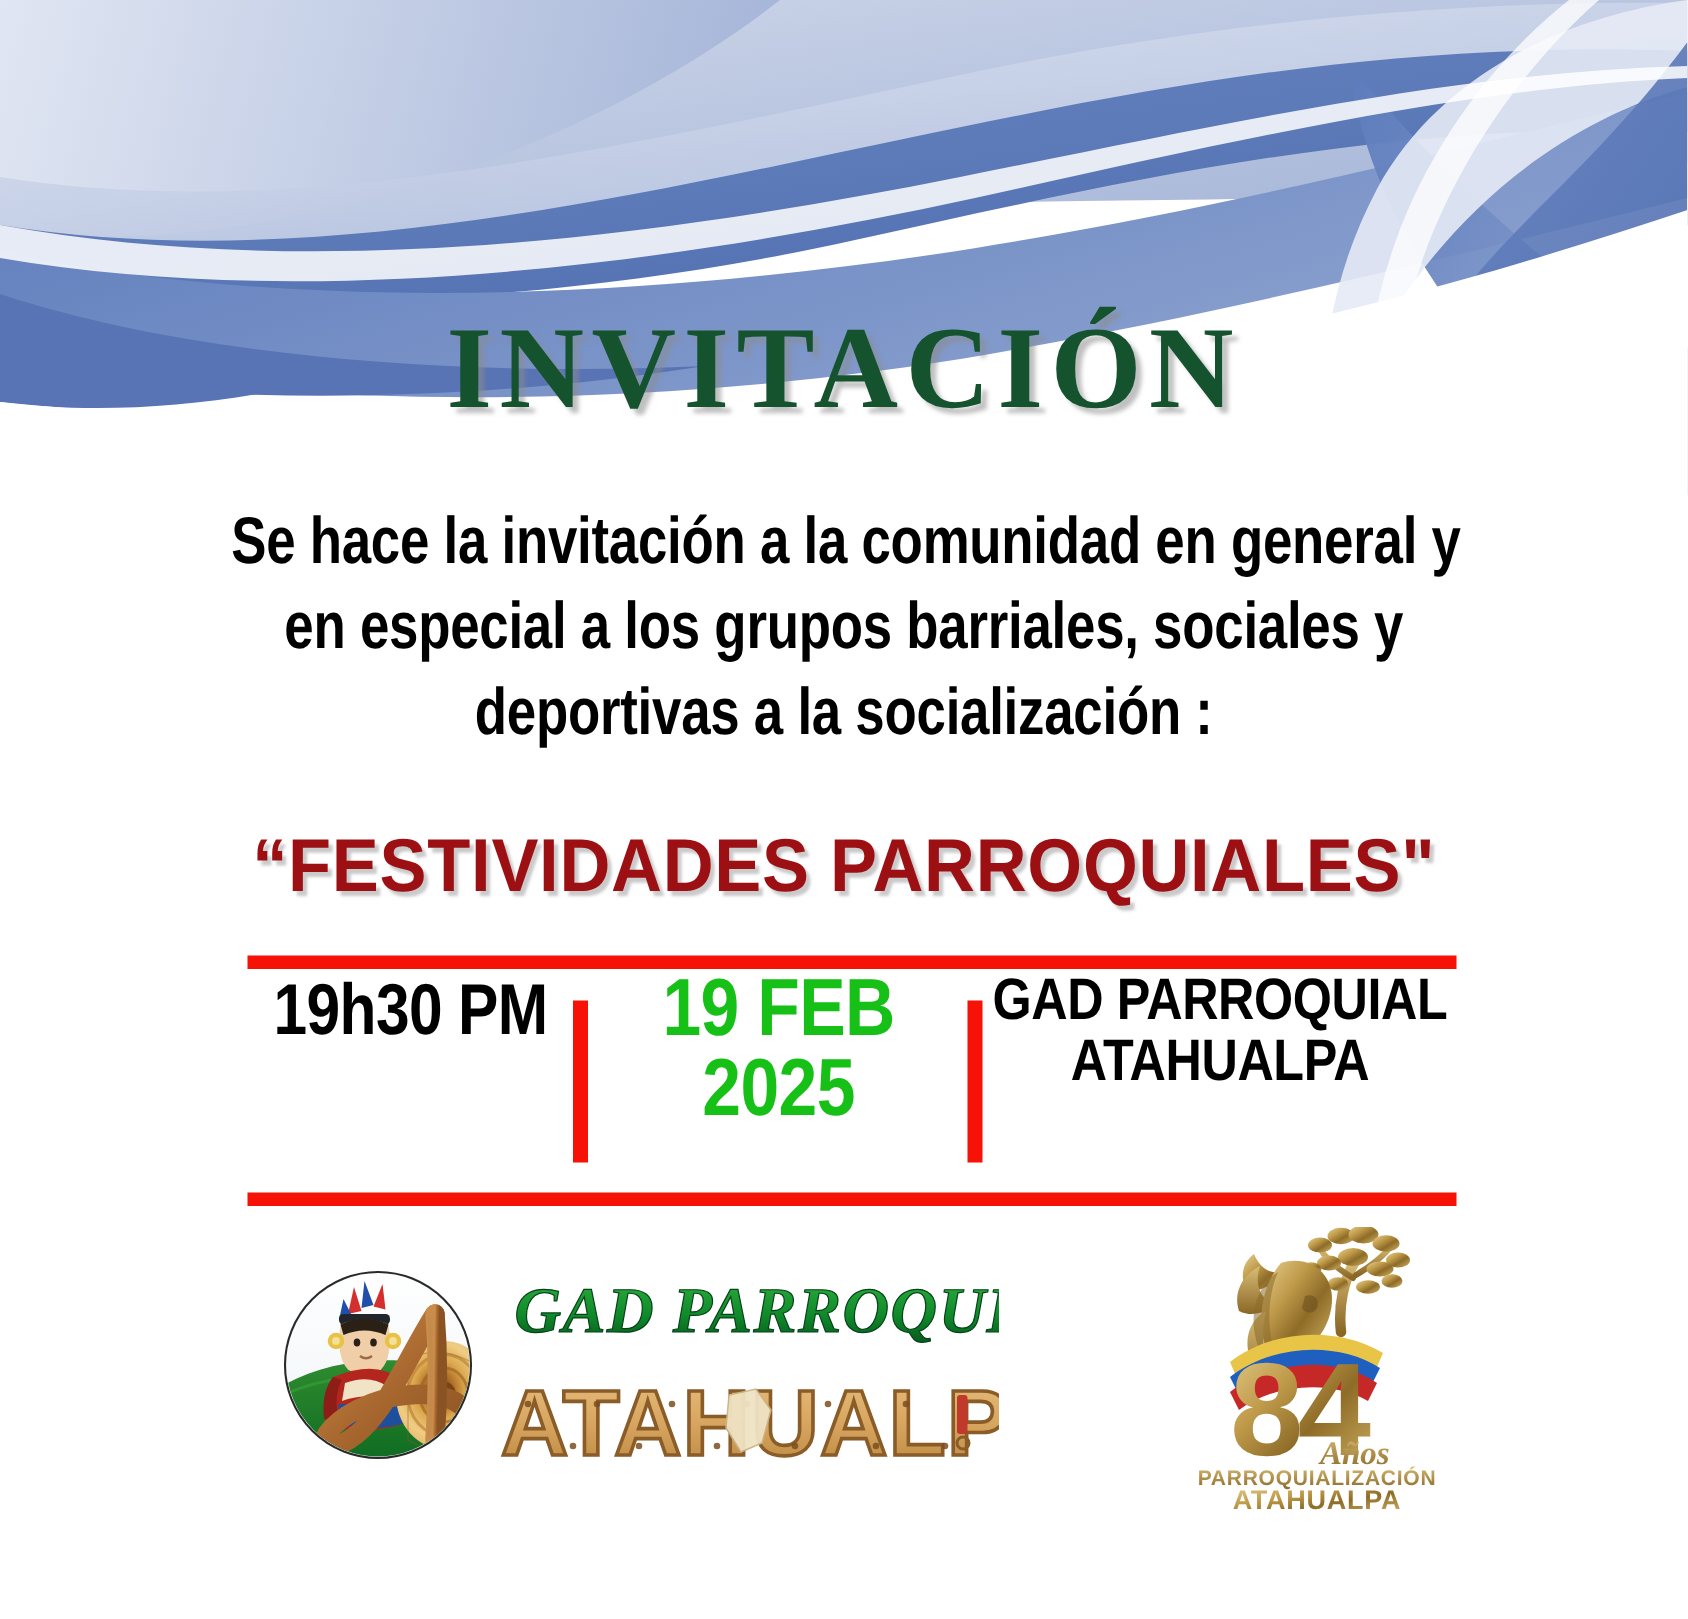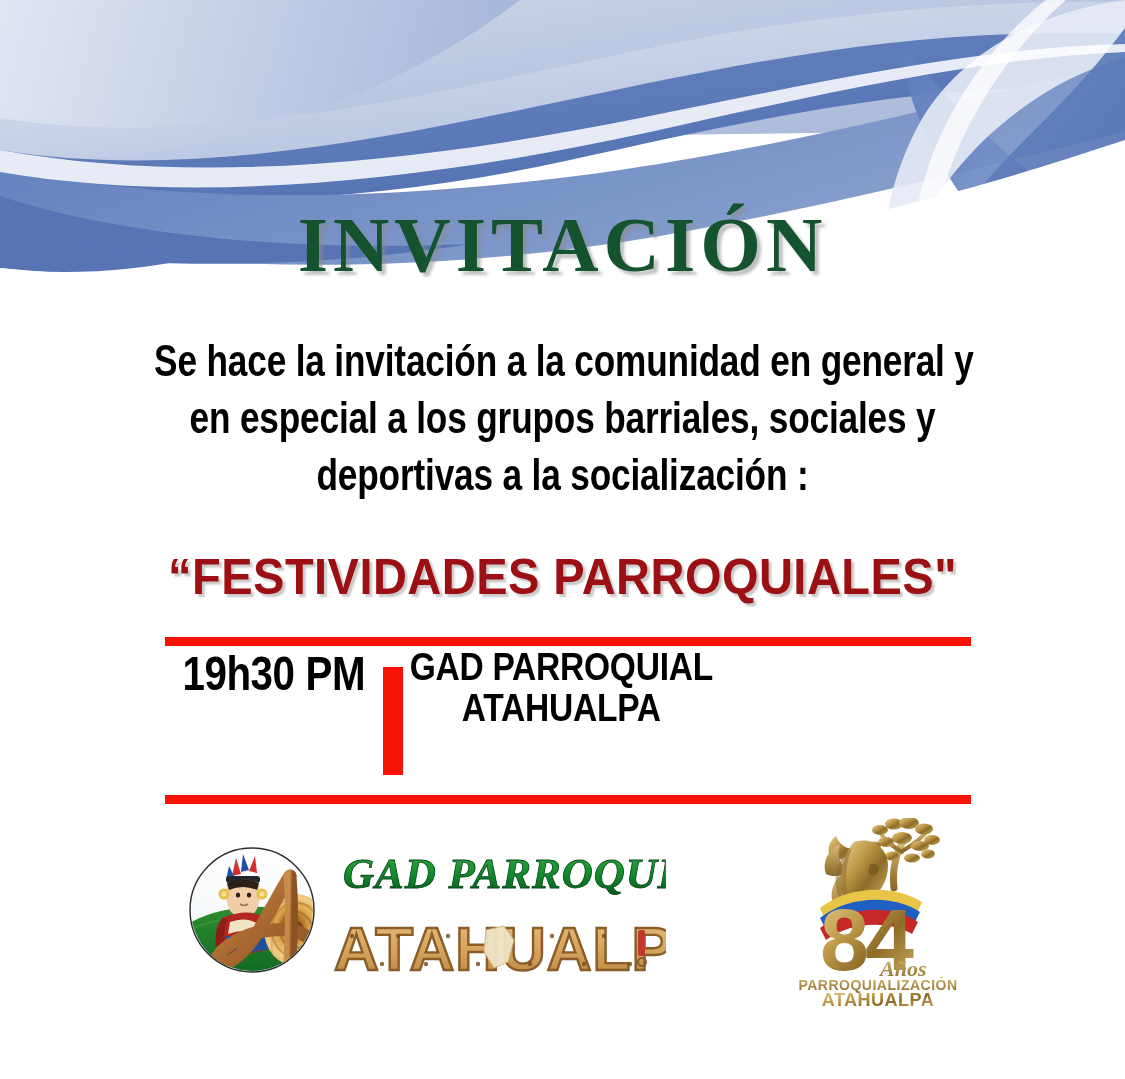--- a/index.html
+++ b/index.html
@@ -185,20 +185,26 @@
   <div class="red-head">“FESTIVIDADES PARROQUIALES"</div>
 
   <div class="band">
     <div class="rule top"></div>
     <div class="rule bottom"></div>
     <div class="band-inner">
       <div class="cell time">
         <span class="time-text">19h30 PM</span>
       </div>
       <div class="vrule"></div>
+      <div class="cell date">
+        <div class="date-text">
+          <div>19 FEB</div>
+          <div>2025</div>
+        </div>
+      </div>
       <div class="vrule"></div>
       <div class="cell org">
         <div class="org-text">
           <div>GAD PARROQUIAL</div>
           <div>ATAHUALPA</div>
         </div>
       </div>
     </div>
   </div>
 

